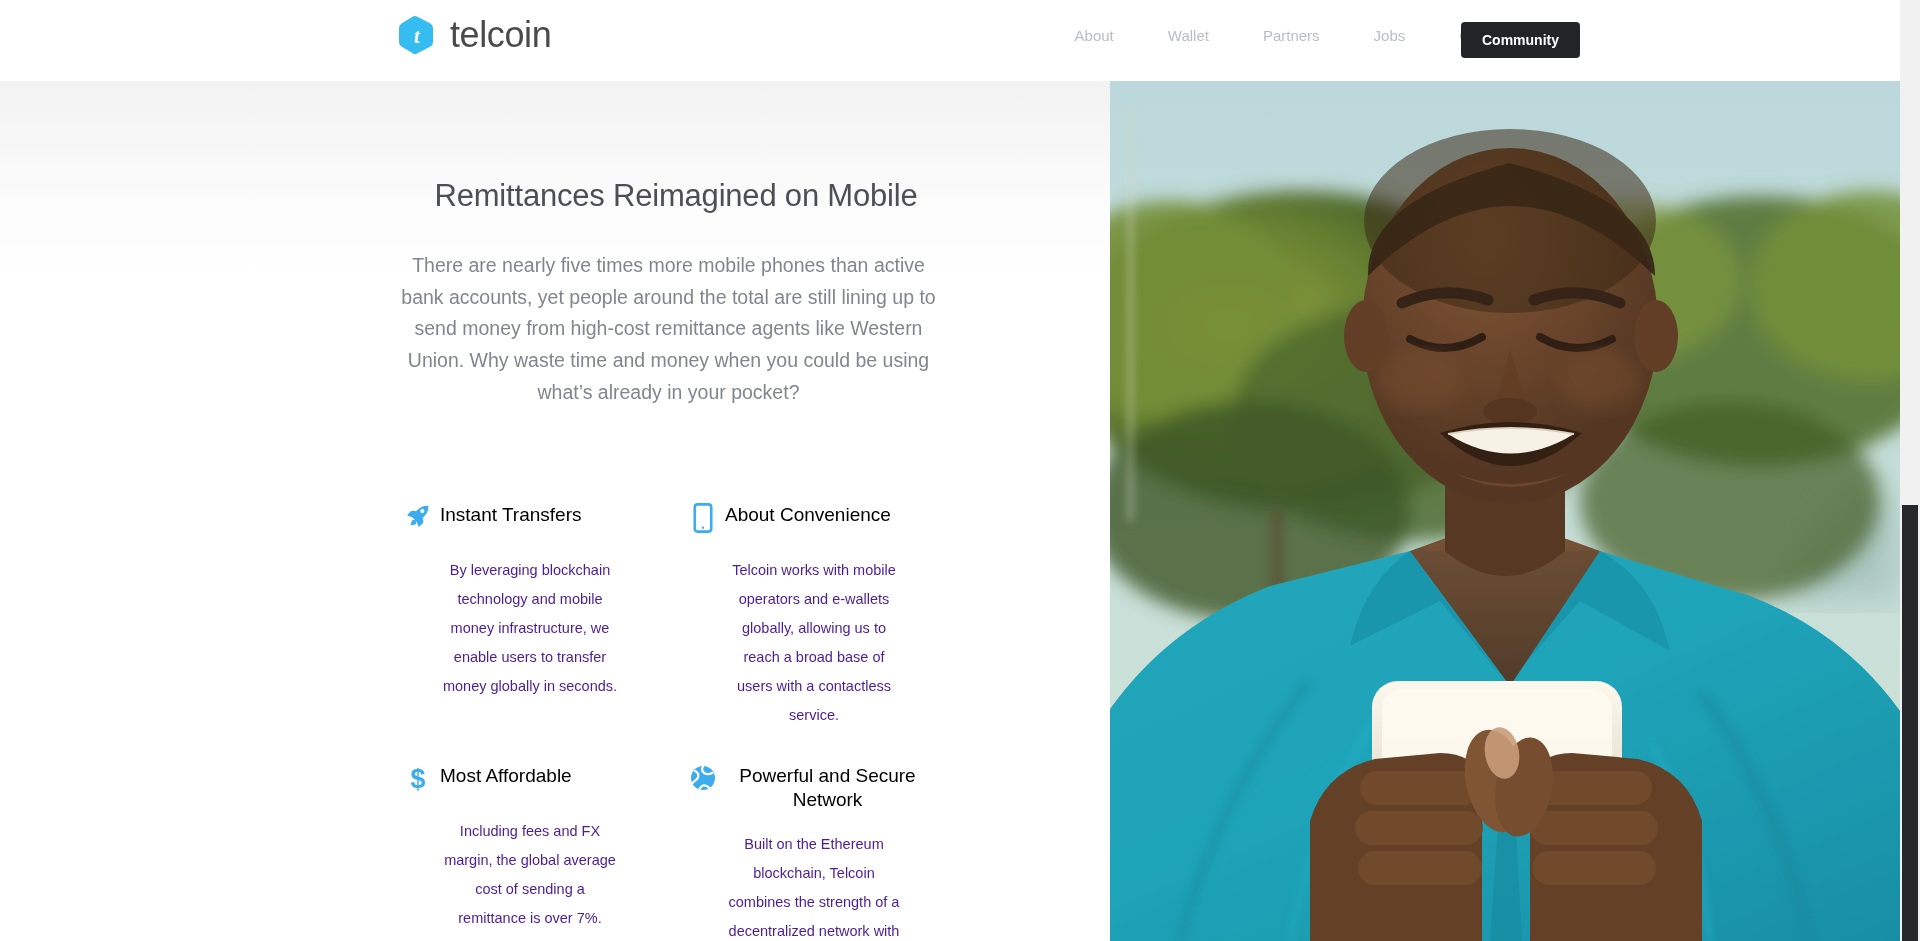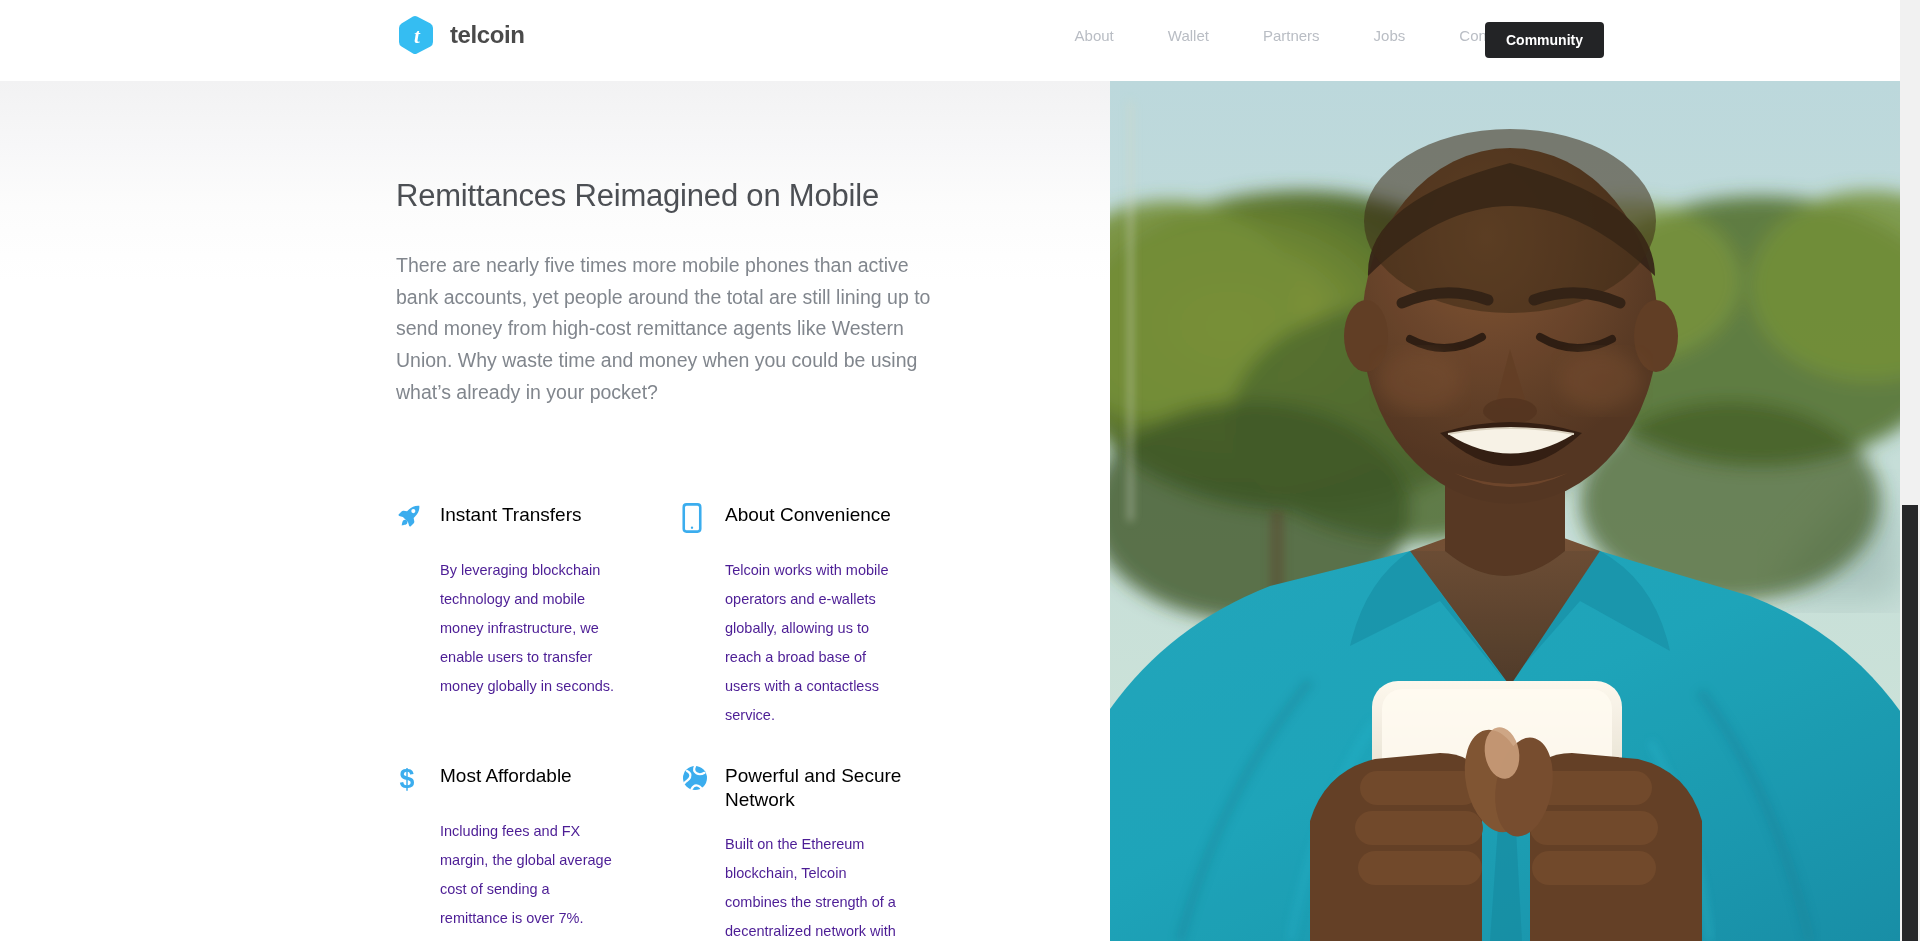--- a/index.html
+++ b/index.html
@@ -20,56 +20,57 @@
   .logo-wrap{
     position:absolute; left:396px; top:14px;
     display:flex; align-items:center; gap:12px;
     text-decoration:none;
   }
   .logo-mark{
     width:42px; height:42px;
     display:block;
   }
   .logo-text{
-    font-size:24px;
+    font-size:36px;
     color:#4a4a4a;
     letter-spacing:-0.4px;
-    font-weight:700;
+    font-weight:400;
   }
   .nav{
     position:absolute; right:388px; top:24px;
     display:flex; align-items:center; gap:12px;
   }
   .nav a{
     font-size:15px;
     color:#b9bdc4;
     text-decoration:none;
     padding:0 21px;
     line-height:24px;
     white-space:nowrap;
   }
   .community-btn{
-    position:absolute; right:316px; top:22px;
+    position:absolute; right:340px; top:22px;
     background:#232426;
     color:#ffffff !important;
     font-size:14px;
     font-weight:bold;
     padding:11px 21px;
     border-radius:4px;
     text-decoration:none;
     line-height:1;
     white-space:nowrap;
   }
 
   
   .page{
     position:absolute; top:81px; left:0;
     width:1920px; height:860px;
     background:#ffffff;
     overflow:hidden;
+    text-align:center;
   }
   .topfade{
     position:absolute; top:0; left:0;
     width:1110px; height:200px;
     background:linear-gradient(to bottom, #f2f2f3 0%, #f7f7f8 32%, #fcfcfc 62%, #ffffff 100%);
     pointer-events:none;
   }
 
   
   .content{

